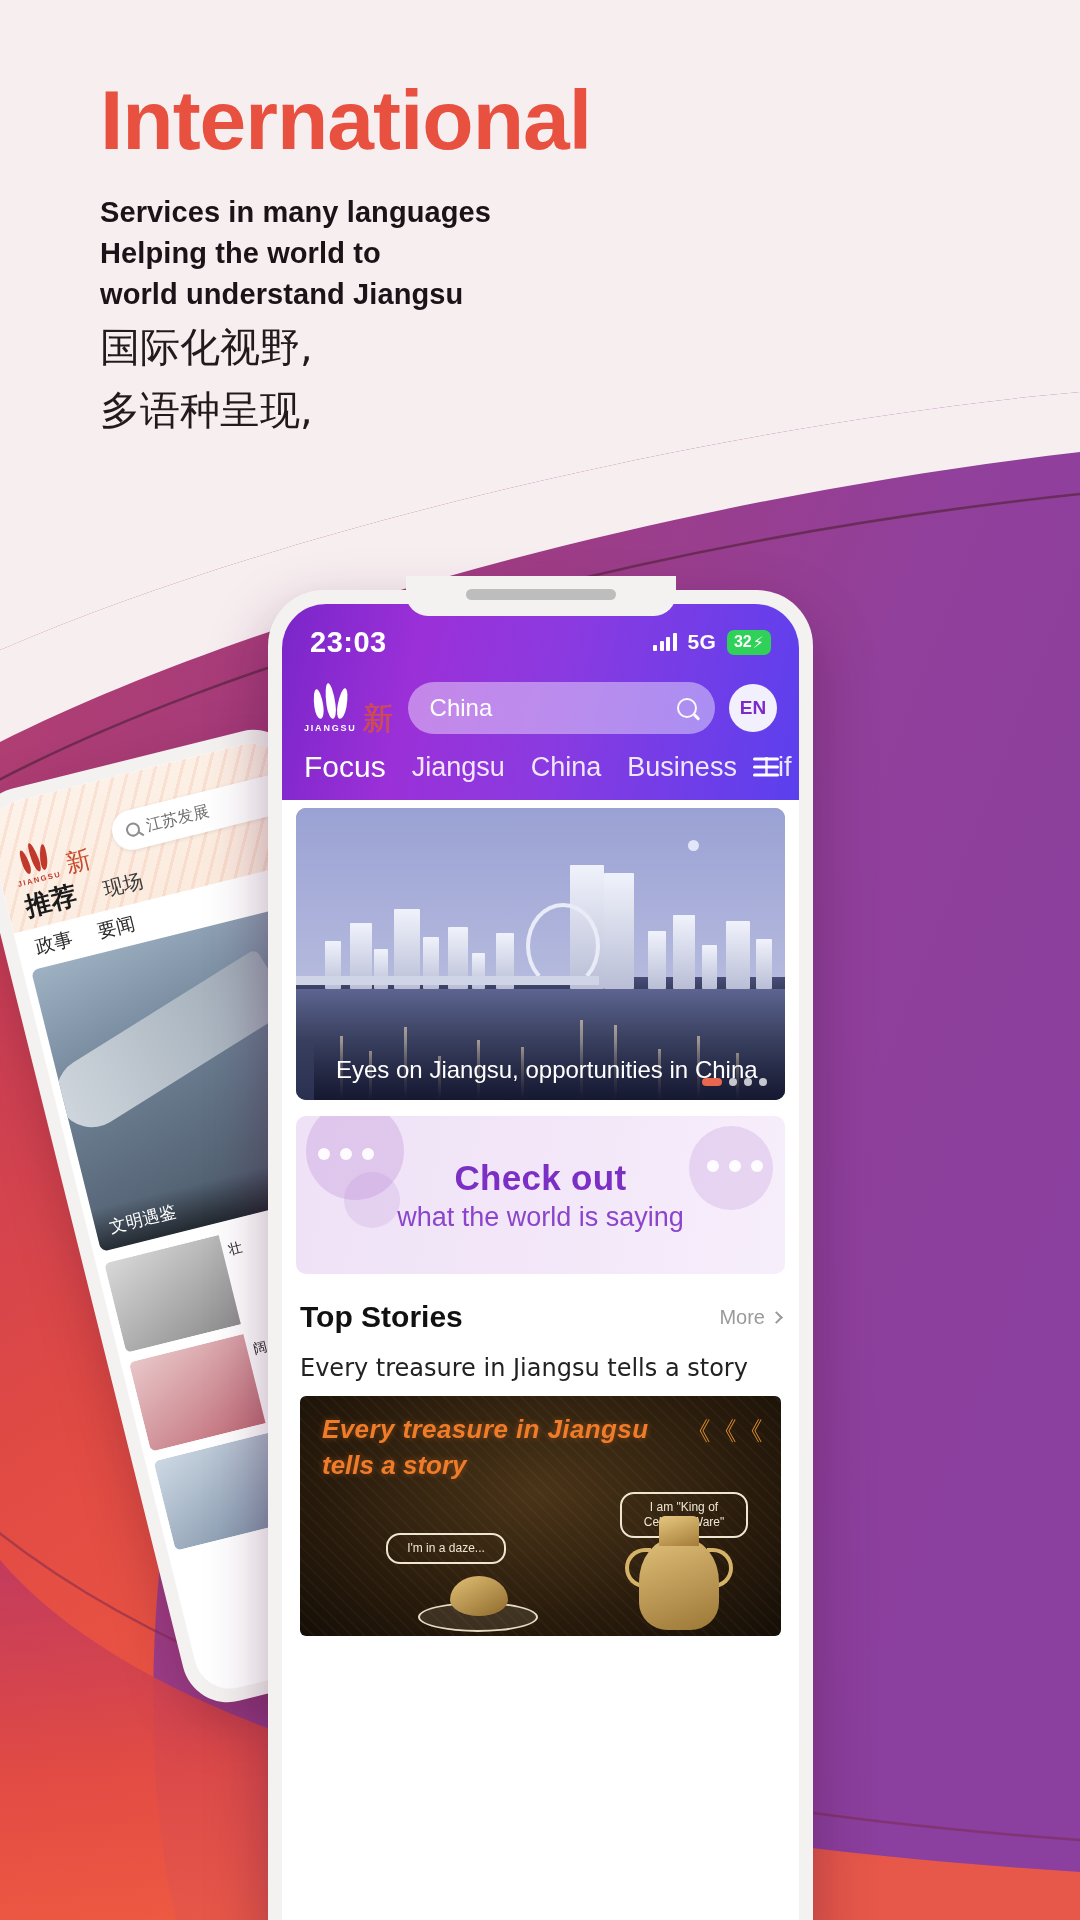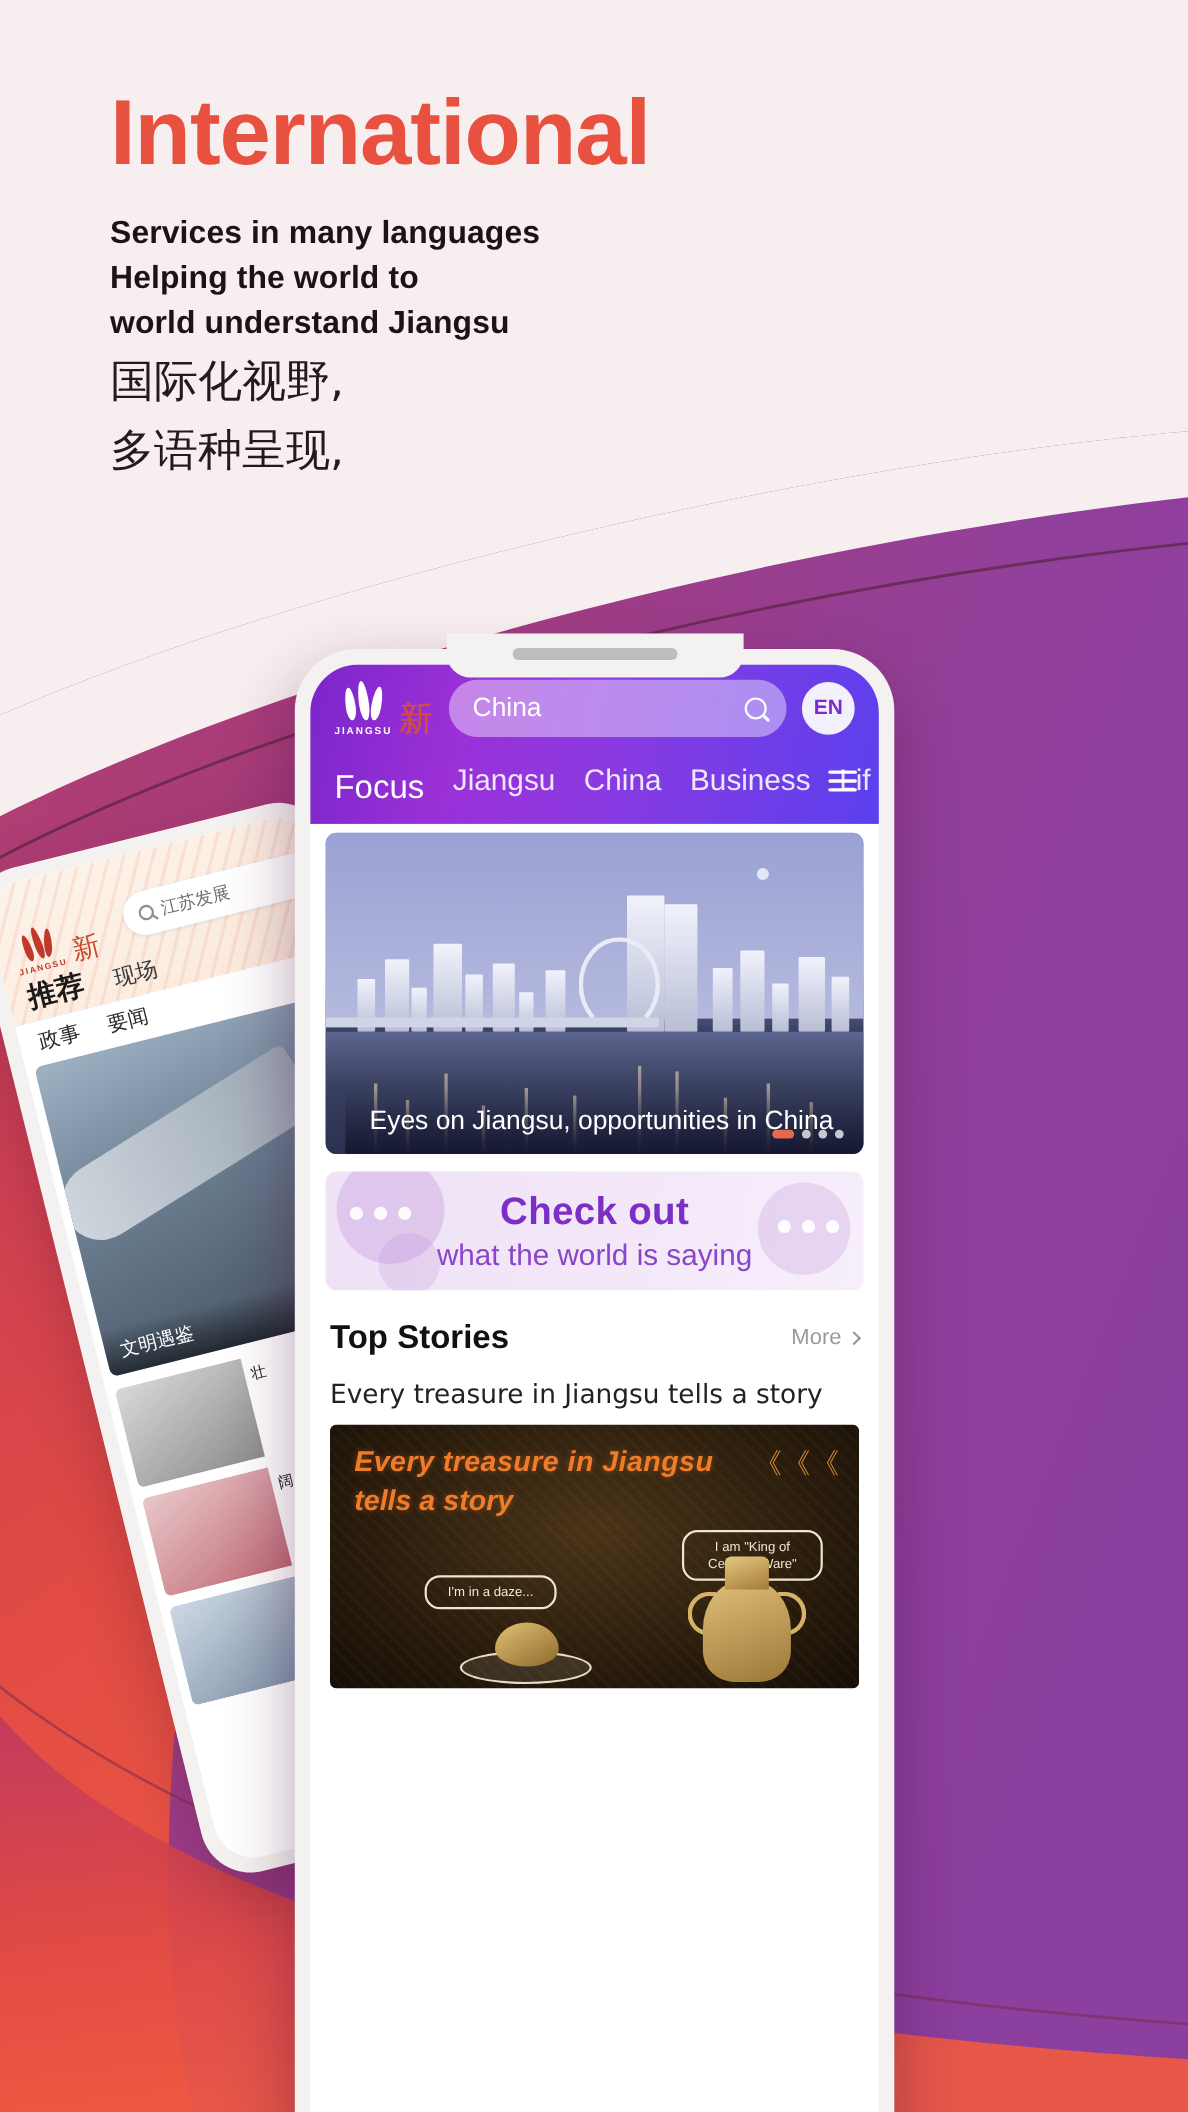--- a/index.html
+++ b/index.html
@@ -148,21 +148,21 @@
   .searchbox .val{ font-size:24px; color:#ffffff;}
   .srch-ic{ width:20px; height:20px; border:2.6px solid #fff; border-radius:50%; position:relative; opacity:.95;}
   .srch-ic:after{content:""; position:absolute; width:2.6px; height:8px; background:#fff; right:-3px; bottom:-5px; transform:rotate(-45deg); border-radius:2px;}
   .enbtn{
     width:48px; height:48px; border-radius:50%; background:rgba(255,255,255,.92);
     color:#7a2bc9; font-size:19px; font-weight:bold; display:flex;
     align-items:center; justify-content:center; flex:none;
   }
   .tabsrow{ display:flex; align-items:center; padding:16px 0 16px 22px; gap:26px; position:relative;}
   .tabsrow .tab{ font-size:27px; color:rgba(255,255,255,.88); white-space:nowrap;}
-  .tabsrow .tab.active{ font-size:30px; color:#fff; font-weight:500;margin-top:13px;}
+  .tabsrow .tab.active{ font-size:30px; color:#fff; font-weight:500;}
   .burger{ position:absolute; right:14px; top:50%; transform:translateY(-50%);
      display:flex; flex-direction:column; gap:5px; padding:6px;}
   .burger i{ display:block; width:26px; height:3px; background:#fff; border-radius:2px;}
 
   
   .hero{
     margin:8px 14px 0 14px; height:292px; border-radius:10px; overflow:hidden;
     position:relative; background:linear-gradient(180deg,#8b93c9 0%,#7b84bd 42%,#3a3f63 62%,#2a2e4d 100%);
   }
   .sky{ position:absolute; inset:0 0 42% 0; background:linear-gradient(180deg,#9aa2d4,#b4b9dd);}
@@ -179,21 +179,21 @@
     position:absolute; left:0; right:0; bottom:0; padding:14px 22px 16px 22px;
     font-size:24px; color:#fff; background:linear-gradient(transparent,rgba(10,10,30,.62));
     display:flex; align-items:center;margin-left:18px;
   }
   .dots{ position:absolute; right:18px; bottom:14px; display:flex; gap:7px; align-items:center;}
   .dots i{ width:8px; height:8px; border-radius:50%; background:rgba(255,255,255,.75); display:block;}
   .dots i.on{ width:20px; border-radius:5px; background:#e8674f;}
 
   
   .cobanner{
-    margin:16px 14px 0 14px; height:108px; border-radius:10px; position:relative;
+    margin:16px 14px 0 14px; height:158px; border-radius:10px; position:relative;
     overflow:hidden; background:linear-gradient(100deg,#efe2f7 0%,#f2e6f8 45%,#f7eefb 100%);
     display:flex; flex-direction:column; align-items:center; justify-content:center;
   }
   .bub{ position:absolute; border-radius:50%; background:rgba(186,140,214,.32);}
   .bub.b1{ left:10px; top:-14px; width:98px; height:98px;}
   .bub.b2{ left:48px; top:56px; width:56px; height:56px; background:rgba(186,140,214,.22);}
   .bub.b3{ right:12px; top:10px; width:84px; height:84px; background:rgba(186,140,214,.25);}
   .bdots{ position:absolute; display:flex; gap:10px;}
   .bdots i{ width:12px; height:12px; border-radius:50%; background:#fff; opacity:.92; display:block;}
   .bdots.l{ left:22px; top:32px;} .bdots.r{ right:22px; top:44px;}
@@ -331,20 +331,36 @@
       </div>
     </div>
   </div>
 </div>
 
 <div id="phoneFront">
   <div class="screen">
 
     <div class="appbar">
 
+      <div class="statusbar">
+        <div class="st-time">23:03</div>
+        <div class="st-right">
+          <div class="bars">
+              <i></i>
+              <i></i>
+              <i></i>
+              <i></i>
+            </div>
+          <div class="st-net">5G</div>
+          <div class="batt">
+            <span>32</span>
+            <span>⚡</span>
+          </div>
+        </div>
+      </div>
 
       <div class="navrow">
         <div class="fp-logo">
           <div class="fp-leafwrap">
             <div class="fp-leaf">
                 <i></i>
                 <i></i>
                 <i></i>
               </div>
             <div class="fp-jsu">JIANGSU</div>

